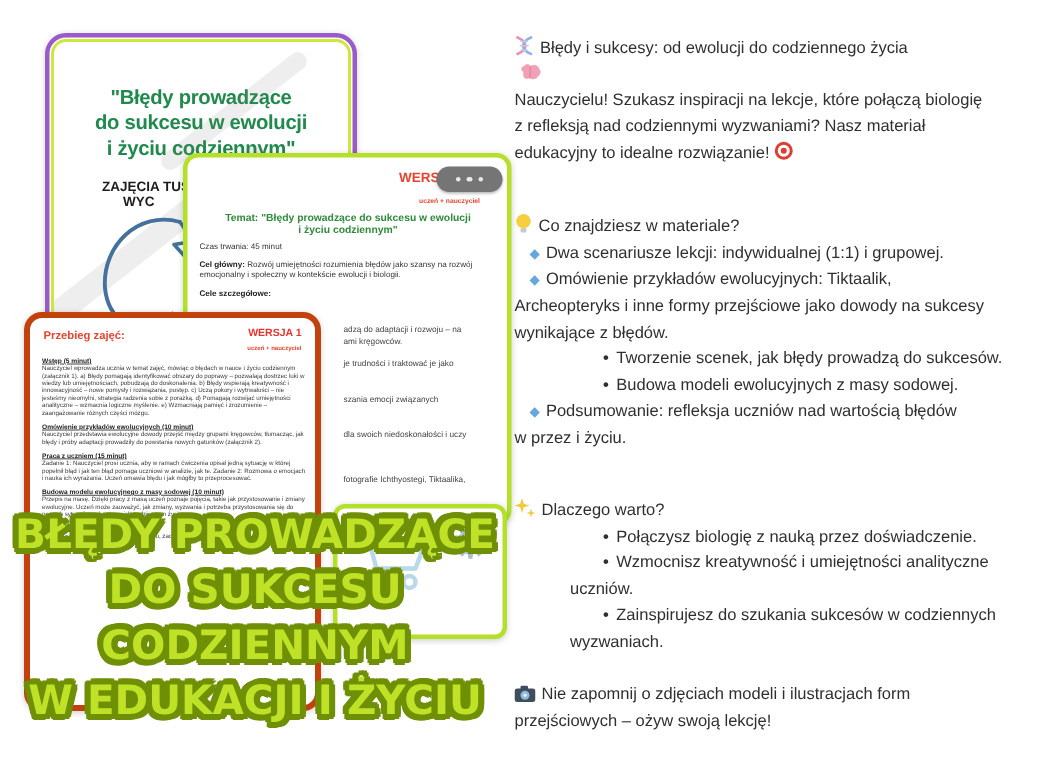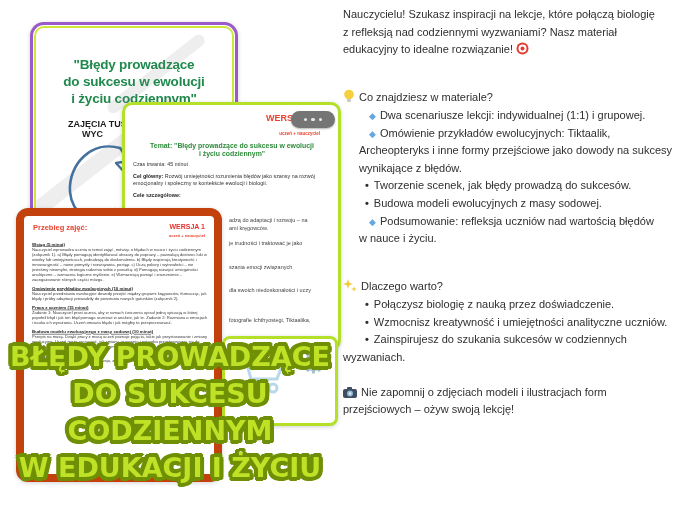--- a/index.html
+++ b/index.html
@@ -37,21 +37,21 @@
   .doc2-temat{text-align:center;font-weight:bold;font-size:11.5px;line-height:14px;color:#2e8b3a;white-space:pre-line;}
   .doc2-czas{margin-top:6px;font-size:9px;color:#333;}
   .doc2-cel{margin-top:10px;font-size:9px;line-height:11px;color:#333;}
   .doc2-cel b,.doc2-cele b{color:#222;}
   .doc2-cele{margin-top:10px;font-size:9px;color:#222;}
   .frags{position:absolute;left:104px;top:112px;width:106px;font-size:5.5px;line-height:7.5px;color:#444;}
   .frags .f{white-space:nowrap;}
   .frags .g8{margin-top:8px;} .frags .g16{margin-top:16px;} .frags .g22{margin-top:22px;}
 
   
-  .doc3{left:16px;top:208px;width:190px;height:258px;border:8px solid #c2410c;border-radius:12px;z-index:3;}
+  .doc3{left:16px;top:208px;width:190px;height:258px;border:4px solid #c2410c;border-radius:12px;z-index:3;}
   .doc3-inner{position:absolute;inset:0;overflow:hidden;border-radius:8px;}
   .doc3-head{position:absolute;left:9px;top:7px;font-weight:bold;font-size:7.5px;color:#e8432e;}
   .doc3-wersja{position:absolute;right:9px;top:7px;font-weight:bold;font-size:7px;color:#e8332e;}
   .doc3-wsub{position:absolute;right:9px;top:17px;font-size:4px;color:#e8432e;font-weight:bold;}
   .doc3-scale{position:absolute;left:8px;top:26px;width:322px;transform:scale(0.55);transform-origin:0 0;}
   .sec{margin-bottom:8px;}
   .sec-h{font-weight:bold;font-size:8px;text-decoration:underline;color:#1c1c1c;}
   .sec-b{font-size:7.5px;line-height:9px;color:#3a3a3a;}
   .doc3-badge{position:absolute;right:10px;bottom:6px;width:22px;height:6px;background:#5a7a10;border-radius:3px;}
 
@@ -66,22 +66,22 @@
   .bline{font-size:27px;line-height:37px;color:#bfe226;letter-spacing:0;
      text-shadow:
        -4px 0 0 #6f8f05, 4px 0 0 #6f8f05, 0 -4px 0 #6f8f05, 0 4px 0 #6f8f05,
        -3px -3px 0 #6f8f05, 3px -3px 0 #6f8f05, -3px 3px 0 #6f8f05, 3px 3px 0 #6f8f05,
        -4px -2px 0 #6f8f05, 4px 2px 0 #6f8f05, -2px 4px 0 #6f8f05, 2px -4px 0 #6f8f05;}
 
   
   .rp{position:absolute;left:341px;top:0;width:354px;padding:6px 4px 0 2px;
       font-size:11px;line-height:1.6;color:#2f2f2f;font-weight:500;}
   .para{white-space:pre-line;}
-  .ind{text-indent:10px;padding-left:16px;}
-  .sub{text-indent:22px;}
+  .ind{text-indent:10px;}
+  .sub{text-indent:22px;padding-left:37px;}
   .gap{height:13px;}
   .icn{display:inline-block;vertical-align:-2px;margin-right:4px;}
   .icn-after{display:inline-block;vertical-align:-2px;margin-left:3px;}
   .dia{color:#66a7dd;font-size:9px;margin-right:4px;font-family:"DejaVu Sans",sans-serif;}
   .blt{margin-right:5px;font-weight:bold;}
 </style>
 </head>
 <body>
 
 <div class="canvas">
@@ -178,20 +178,31 @@
     <div class="bubble">
       <div class="bline">BŁĘDY PROWADZĄCE</div>
       <div class="bline">DO SUKCESU</div>
       <div class="bline">CODZIENNYM</div>
       <div class="bline">W EDUKACJI I ŻYCIU</div>
     </div>
   </div>
 
   <div class="rp">
 
+    <div class="para">
+      <svg class="icn" width="13" height="13" viewBox="0 0 13 13">
+        <path d="M2,1 C9,4 9,9 2,12" fill="none" stroke="#ef8fb3" stroke-width="1.8" stroke-linecap="round"></path>
+        <path d="M11,1 C4,4 4,9 11,12" fill="none" stroke="#8fb3ef" stroke-width="1.8" stroke-linecap="round"></path>
+        <path d="M4,3.5 h5 M3.5,6.5 h6 M4,9.5 h5" stroke="#c9c9d9" stroke-width="1"></path>
+      </svg><span>Błędy i sukcesy: od ewolucji do codziennego życia</span>
+      <svg class="icn-after" width="15" height="12" viewBox="0 0 15 12">
+        <path d="M3,6 C1,5 1,2.5 3.5,2 C4,0.5 7,0.5 7.5,2 C10,0.5 13,1.5 13.5,4 C15,5 14.5,8 12.5,9 C12,11 8,11.5 7,10 C5,11.5 2,10 3,6 Z" fill="#f2a0b5"></path>
+        <path d="M7.5,2 C7,5 8,8 7,10" fill="none" stroke="#e082a0" stroke-width="0.8"></path>
+      </svg>
+    </div>
 
     <div class="para"><span>Nauczycielu! Szukasz inspiracji na lekcje, które połączą biologię
 z refleksją nad codziennymi wyzwaniami? Nasz materiał
 edukacyjny to idealne rozwiązanie!</span><svg class="icn-after" width="13" height="13" viewBox="0 0 13 13">
         <circle cx="6.5" cy="6.5" r="6" fill="#e23b30"></circle>
         <circle cx="6.5" cy="6.5" r="4" fill="#ffffff"></circle>
         <circle cx="6.5" cy="6.5" r="2" fill="#e23b30"></circle>
       </svg>
     </div>
 
@@ -206,21 +217,21 @@
 
     <div class="para ind"><span class="dia">◆</span><span>Dwa scenariusze lekcji: indywidualnej (1:1) i grupowej.</span></div>
     <div class="para ind"><span class="dia">◆</span><span>Omówienie przykładów ewolucyjnych: Tiktaalik,
 Archeopteryks i inne formy przejściowe jako dowody na sukcesy
 wynikające z błędów.</span></div>
 
     <div class="para sub"><span class="blt">•</span><span>Tworzenie scenek, jak błędy prowadzą do sukcesów.</span></div>
     <div class="para sub"><span class="blt">•</span><span>Budowa modeli ewolucyjnych z masy sodowej.</span></div>
 
     <div class="para ind"><span class="dia">◆</span><span>Podsumowanie: refleksja uczniów nad wartością błędów
-w nauce i życiu.</span></div>
+w przez i życiu.</span></div>
 
     <div class="gap"></div>
 
     <div class="para">
       <svg class="icn" width="14" height="13" viewBox="0 0 14 13">
         <path d="M5,0 L6.2,3.8 L10,5 L6.2,6.2 L5,10 L3.8,6.2 L0,5 L3.8,3.8 Z" fill="#f6c93d"></path>
         <path d="M11,7 L11.7,9.3 L14,10 L11.7,10.7 L11,13 L10.3,10.7 L8,10 L10.3,9.3 Z" fill="#f6c93d"></path>
       </svg><span>Dlaczego warto?</span>
     </div>
 

